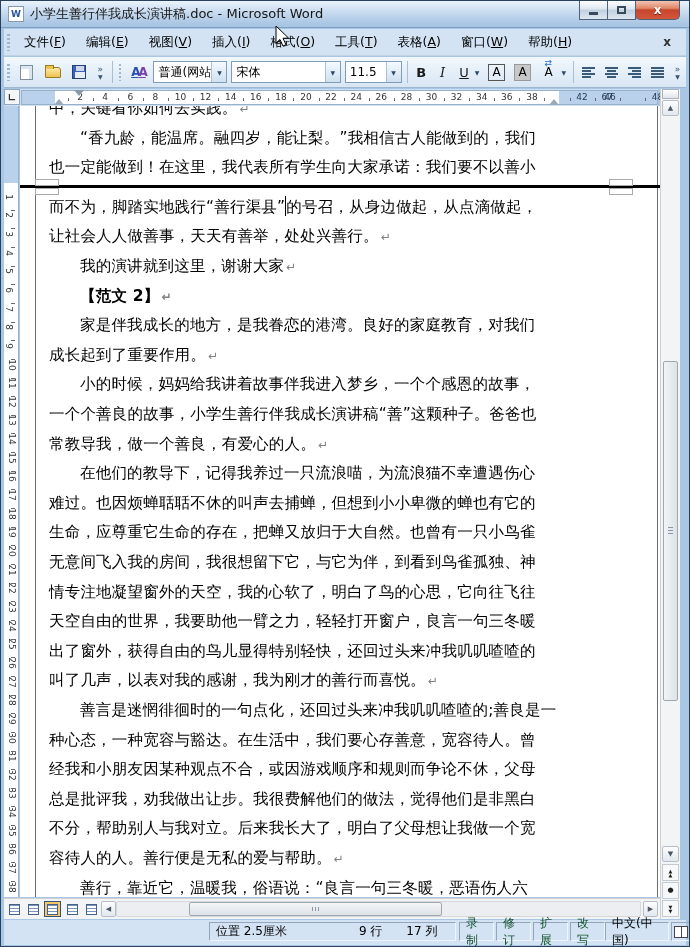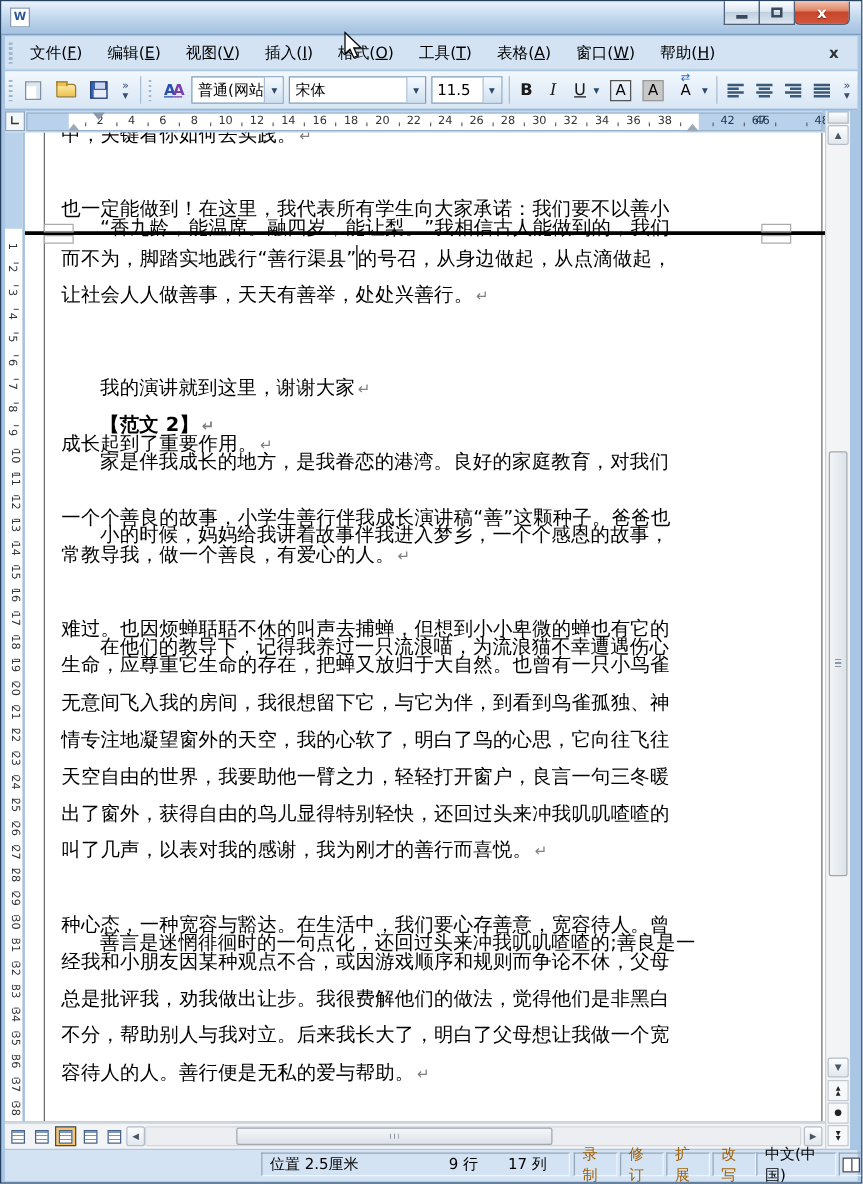--- a/index.html
+++ b/index.html
@@ -82,21 +82,21 @@
   
   .vruler{position:absolute;left:3px;top:105px;width:15px;height:791px;background:#fff;border-right:1px solid #98b0c8;}
   .vr-blue{position:absolute;left:0;right:0;top:0;height:77px;background:#b9d1ea;}
   .vnum{position:absolute;left:2px;font-size:9px;color:#333;transform:rotate(90deg);}
   .vtick{position:absolute;right:3px;width:4px;height:1px;background:#667;}
   
   .docarea{position:absolute;left:19px;top:105px;width:640px;height:791px;background:#fff;overflow:hidden;}
   .page-edge{position:absolute;top:0;bottom:0;width:1px;background:#6d6d6d;}
   .dline{position:absolute;left:29px;right:2px;height:29.6px;line-height:29.6px;
     font-size:15.5px;letter-spacing:0.2px;color:#000;white-space:nowrap;}
-  .dline.ind{padding-left:31px;margin-top:44px;}
+  .dline.ind{padding-left:31px;}
   .dline.bold{font-weight:bold;}
   .pmark{color:#808080;font-size:12px;margin-left:2px;}
   .caret{display:inline-block;width:1px;height:20px;background:#000;vertical-align:-4px;}
   .pbreak{position:absolute;left:0;right:0;height:10px;}
   .pbreak .pline{position:absolute;left:0;right:0;top:2px;height:3px;background:#000;}
   .cmark{position:absolute;height:7px;border:1px solid #aaa;width:24px;}
   
   .vscroll{position:absolute;left:659px;top:88px;width:20px;height:830px;background:#f3f4f6;border-left:1px solid #d0d0d0;}
   .vs-split{position:absolute;left:1px;right:1px;top:0;height:10px;background:linear-gradient(#fff,#dfe4ea);border:1px solid #aab4bf;}
   .sbtn{position:absolute;left:1px;right:1px;height:16px;display:flex;align-items:center;justify-content:center;
@@ -118,34 +118,35 @@
     font-size:7px;color:#4a5663;background:linear-gradient(#fcfdfe,#e2e8ee);border:1px solid #b5bec8;border-radius:2px;}
   .htrack{position:absolute;left:112px;top:2px;width:525px;height:16px;background:#eceef1;border:1px solid #d5d8db;border-radius:2px;}
   .hthumb{position:absolute;left:72px;width:253px;top:0;bottom:0;background:linear-gradient(#f4f6f8,#dde2e8);
     border:1px solid #9fa8b1;border-radius:2px;}
   .hthumb .gripl{position:absolute;top:4px;bottom:4px;left:50%;width:7px;margin-left:-4px;
     background:repeating-linear-gradient(90deg,#8b98a5 0 1px,transparent 1px 3px);}
   
   .statusbar{position:absolute;left:3px;right:3px;top:919px;height:25px;background:#d3e3f3;font-size:12px;color:#000;}
   .sfield{position:absolute;top:2px;height:19px;display:flex;align-items:center;
     border:1px solid;border-color:#93a7bc #eef5fc #eef5fc #93a7bc;padding:0 6px;}
-  .stoggle{color:#a16207;justify-content:center;}
+  .stoggle{color:#14532d;justify-content:center;}
   .sbook{width:20px;justify-content:center;padding:0;}
   .bookic{width:14px;height:12px;background:#fff;border:1px solid #445;position:relative;}
   .bookic:before{content:"";position:absolute;left:6px;top:0;bottom:0;width:1px;background:#445;}
   
   .cursor{position:absolute;left:274px;top:24px;z-index:50;}
 </style>
 </head>
 <body>
 
 <div class="win">
 
   <div class="titlebar">
     <div class="doc-icon">W</div>
+    <div class="title-text">小学生善行伴我成长演讲稿.doc - Microsoft Word</div>
     <div class="winbtns">
       <div class="wbtn">
           <span class="g-min"></span>
         </div>
       <div class="wbtn">
           <span class="g-max"></span>
         </div>
       <div class="wbtn close">
           <span>x</span>
         </div>

